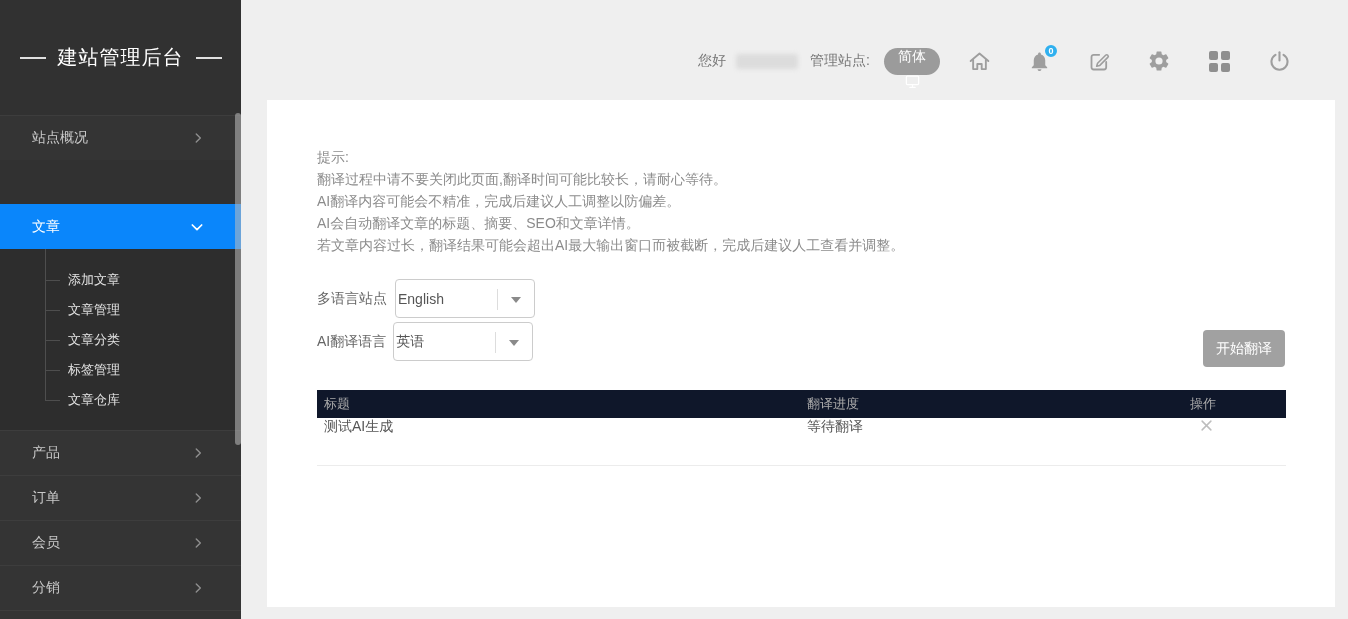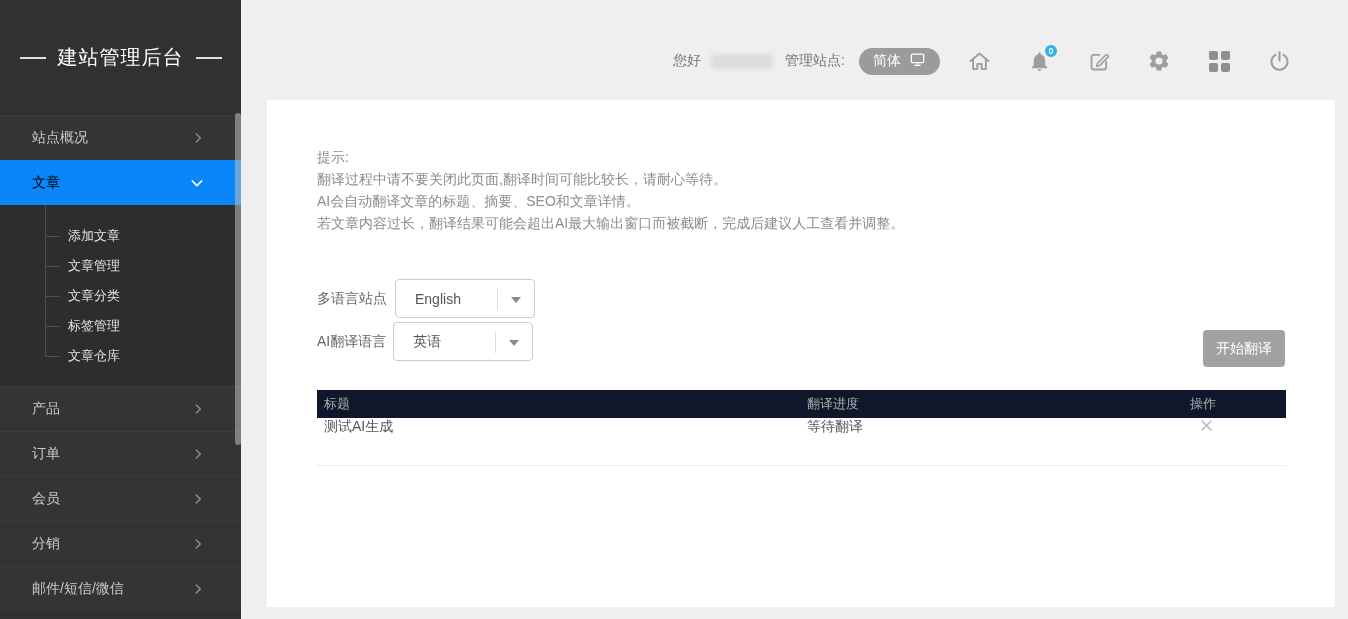--- a/index.html
+++ b/index.html
@@ -26,21 +26,21 @@
     height:115px;display:flex;align-items:center;justify-content:center;
     color:#fff;font-size:20px;font-weight:normal;letter-spacing:1px;gap:12px;
   }
   .logo .dash{display:inline-block;width:26px;height:2px;background:#e0e0e0;}
   .nav-item{
     position:relative;height:45px;display:flex;align-items:center;
     padding-left:32px;color:#c9c9c9;font-size:14px;cursor:pointer;
     border-top:1px solid #3d3d3d;background:#343434;
   }
   .nav-item .chev{position:absolute;right:36px;top:50%;transform:translateY(-50%);display:flex;}
-  .nav-item.active{background:var(--accent-blue);color:#000000;border-top-color:var(--accent-blue);}
+  .nav-item.active{background:var(--accent-blue);color:#ffffff;border-top-color:var(--accent-blue);margin-top:44px;}
   .submenu{position:relative;background:#2d2d2d;padding:16px 13px 15px 0;}
   .submenu .tree-line{position:absolute;left:45px;top:0;width:1px;height:151px;background:#4e4e4e;}
   .submenu-item{
     position:relative;height:30px;line-height:30px;padding-left:68px;
     color:#e3e3e3;font-size:13px;cursor:pointer;
   }
   .submenu-item::before{
     content:"";position:absolute;left:45px;top:50%;width:15px;height:1px;background:#4e4e4e;
   }
   .sidebar-scrollbar{
@@ -51,21 +51,21 @@
   .header{
     position:absolute;left:241px;top:0;width:1107px;height:122px;
     display:flex;align-items:center;justify-content:flex-end;
     padding-right:56px;gap:14px;color:#777;font-size:14px;
   }
   .header .greeting{margin-right:-4px;}
   .blur-pill{width:62px;height:15px;background:#dcdcdc;border-radius:3px;filter:blur(2px);}
   .manage-label{margin-left:-2px;}
   .lang-pill{
     display:flex;align-items:center;gap:8px;background:var(--pill-gray);
-    color:#fff;border-radius:14px;height:27px;padding:0 14px;font-size:14px;cursor:pointer;
+    color:#fff;border-radius:14px;height:27px;padding:0 14px;font-size:14px;cursor:pointer;flex-direction:column;
   }
   .icon-row{display:flex;align-items:center;gap:34px;margin-left:12px;}
   .icon-btn{position:relative;width:26px;height:26px;display:flex;align-items:center;justify-content:center;cursor:pointer;}
   .badge{
     position:absolute;top:-5px;right:-7px;min-width:16px;height:16px;border-radius:8px;
     background:var(--badge-blue);border:2px solid var(--page-bg);color:#fff;
     font-size:9px;font-weight:bold;display:flex;align-items:center;justify-content:center;
   }
   .grid-icon{display:grid;grid-template-columns:9px 9px;grid-template-rows:9px 9px;gap:3px;}
   .grid-icon span{background:#8f8f8f;border-radius:2px;}
@@ -74,21 +74,21 @@
     position:absolute;left:267px;top:100px;width:1068px;height:507px;
     background:#fff;
   }
   .tips{position:absolute;left:50px;top:46px;color:#8c8c8c;font-size:14px;line-height:22px;}
   .form-row{position:absolute;left:50px;display:flex;align-items:center;gap:8px;height:39px;}
   .form-row.row1{top:179px;}
   .form-row.row2{top:222px;gap:7px;}
   .form-label{color:#666;font-size:14px;}
   .select{
     position:relative;width:140px;height:39px;border:1px solid #ccc;border-radius:4px;
-    display:flex;align-items:center;padding-left:19px;color:#555;font-size:14px;
+    display:flex;align-items:center;padding-left:2px;color:#555;font-size:14px;
     background:#fff;cursor:pointer;
   }
   .select .sep{position:absolute;right:36px;top:9px;width:1px;height:21px;background:#ddd;}
   .select .caret{
     position:absolute;right:13px;top:17px;width:0;height:0;
     border-left:5px solid transparent;border-right:5px solid transparent;border-top:6px solid #8a8a8a;
   }
   .start-btn{
     position:absolute;right:50px;top:230px;width:82px;height:37px;
     background:var(--button-gray);color:#fff;border:none;border-radius:4px;
@@ -249,20 +249,21 @@
           <path d="M8.1 5.6 a7.7 7.7 0 1 0 7.8 0" fill="none" stroke="#9e9e9e" stroke-width="2" stroke-linecap="round"></path>
         </svg>
     </span>
   </div>
 </header>
 
 <main class="card">
   <div class="tips">
     <div>提示:</div>
     <div>翻译过程中请不要关闭此页面,翻译时间可能比较长，请耐心等待。</div>
+    <div>AI翻译内容可能会不精准，完成后建议人工调整以防偏差。</div>
     <div>AI会自动翻译文章的标题、摘要、SEO和文章详情。</div>
     <div>若文章内容过长，翻译结果可能会超出AI最大输出窗口而被截断，完成后建议人工查看并调整。</div>
   </div>
 
   <div class="form-row row1">
     <span class="form-label">多语言站点</span>
     <div class="select">
       <span>English</span>
       <span class="sep"></span>
       <span class="caret"></span>

